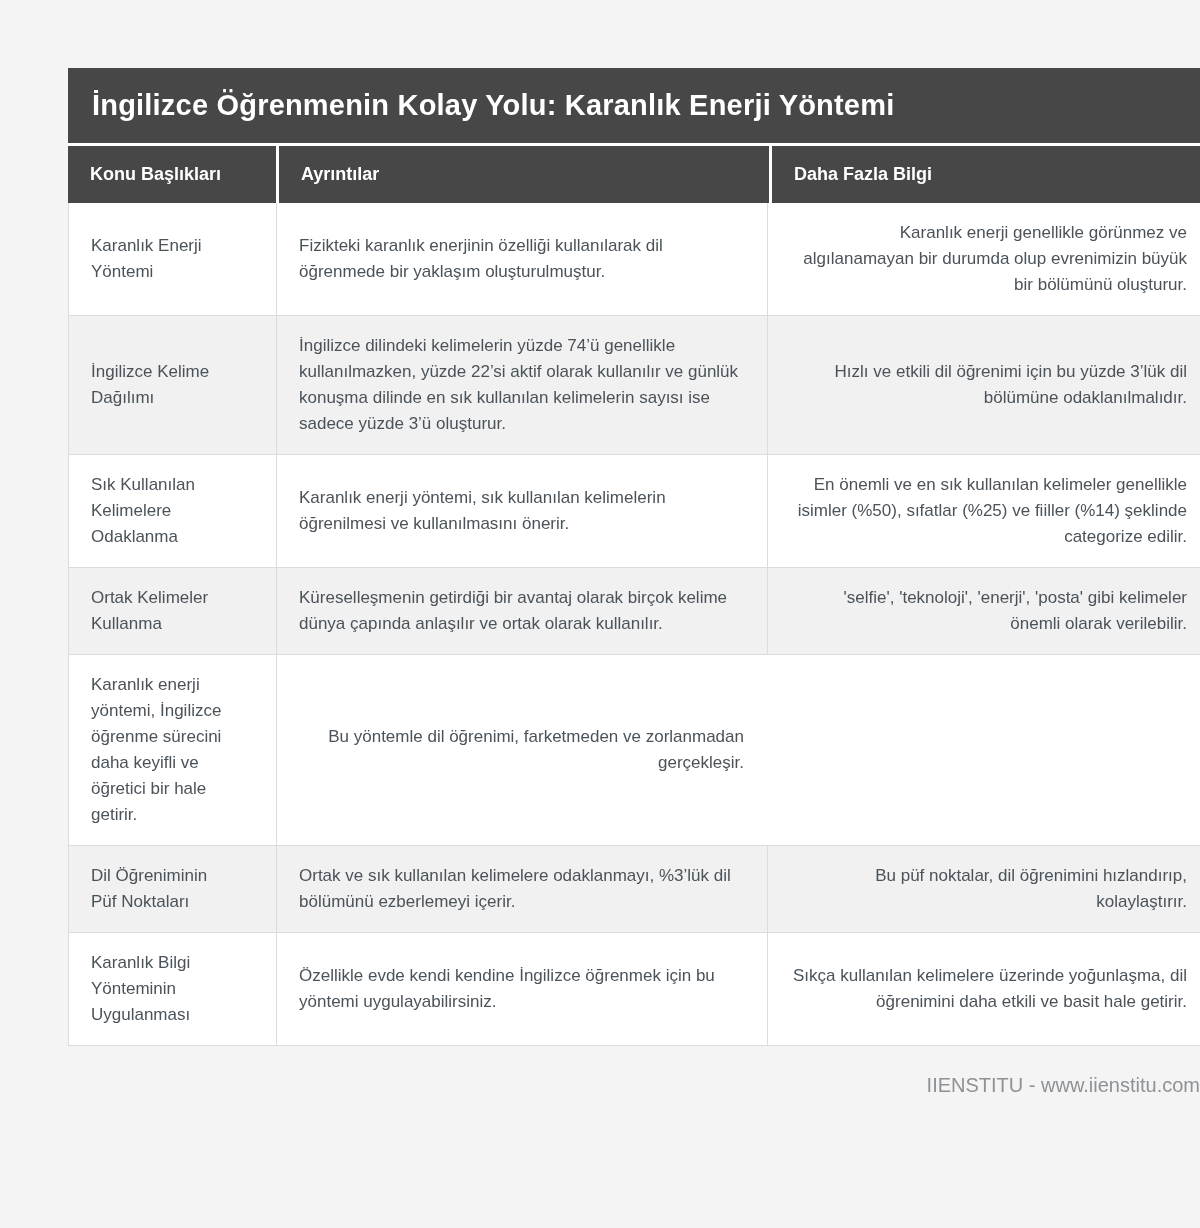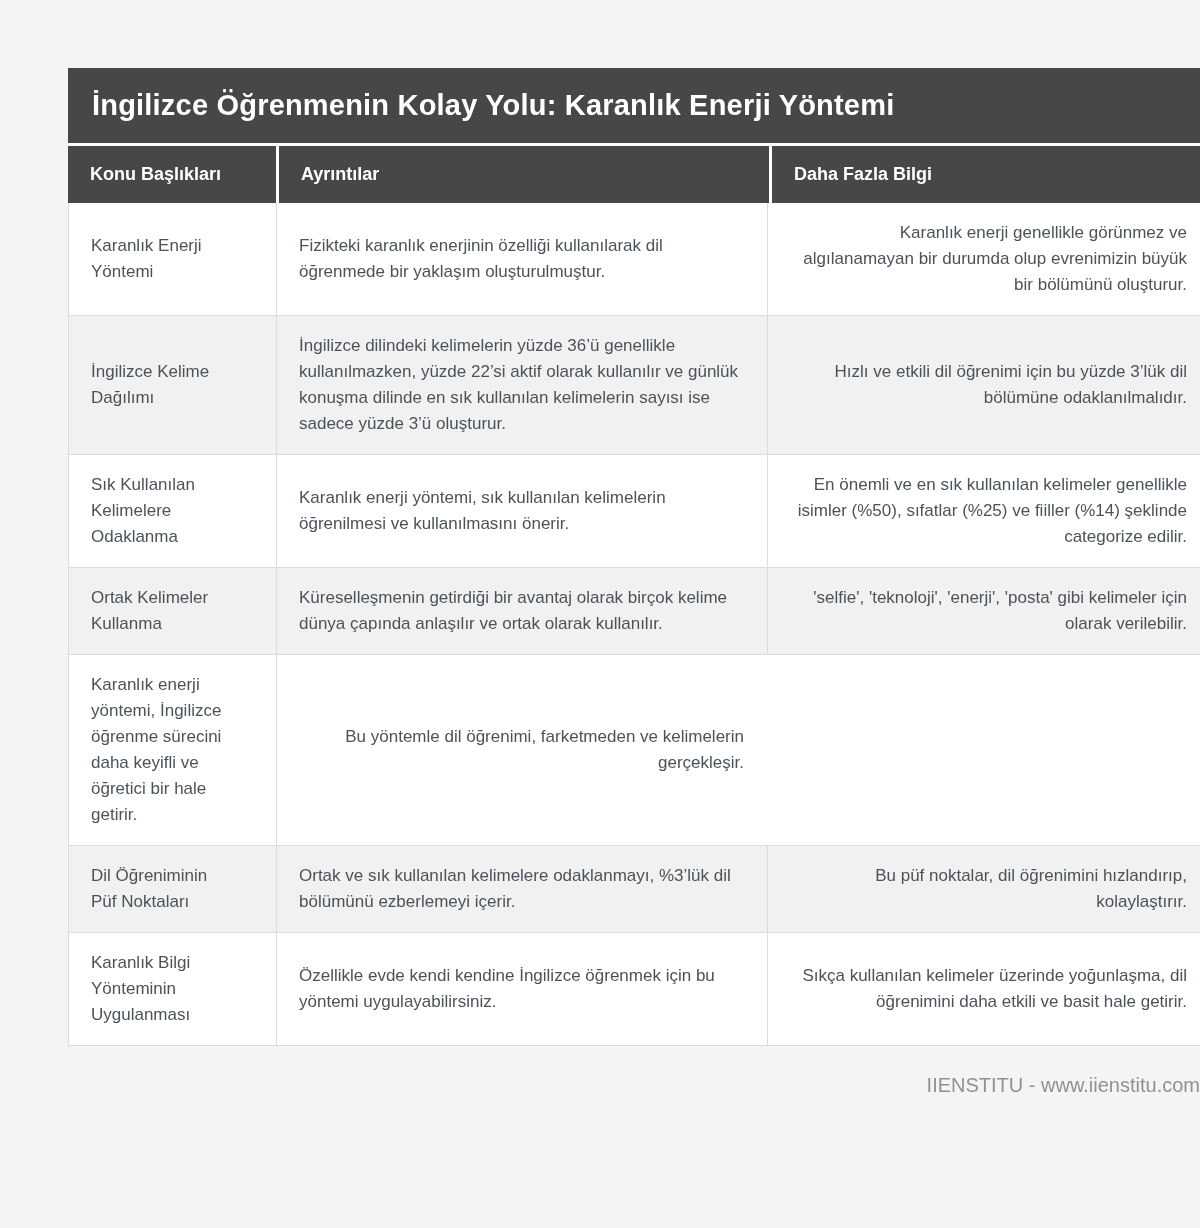--- a/index.html
+++ b/index.html
@@ -100,21 +100,21 @@
       <div class="cell">
           <div>Karanlık enerji genellikle görünmez ve algılanamayan bir durumda olup evrenimizin büyük bir bölümünü oluşturur.</div>
         </div>
     </div>
 
     <div class="trow">
       <div class="cell topic">
           <div>İngilizce Kelime Dağılımı</div>
         </div>
       <div class="cell">
-          <div>İngilizce dilindeki kelimelerin yüzde 36’ü genellikle kullanılmazken, yüzde 22’si aktif olarak kullanılır ve günlük konuşma dilinde en sık kullanılan kelimelerin sayısı ise sadece yüzde 3’ü oluşturur.</div>
+          <div>İngilizce dilindeki kelimelerin yüzde 74’ü genellikle kullanılmazken, yüzde 22’si aktif olarak kullanılır ve günlük konuşma dilinde en sık kullanılan kelimelerin sayısı ise sadece yüzde 3’ü oluşturur.</div>
         </div>
       <div class="cell">
           <div>Hızlı ve etkili dil öğrenimi için bu yüzde 3’lük dil bölümüne odaklanılmalıdır.</div>
         </div>
     </div>
 
     <div class="trow">
       <div class="cell topic">
           <div>Sık Kullanılan Kelimelere Odaklanma</div>
         </div>
@@ -127,30 +127,30 @@
     </div>
 
     <div class="trow">
       <div class="cell topic">
           <div>Ortak Kelimeler Kullanma</div>
         </div>
       <div class="cell">
           <div>Küreselleşmenin getirdiği bir avantaj olarak birçok kelime dünya çapında anlaşılır ve ortak olarak kullanılır.</div>
         </div>
       <div class="cell">
-          <div>'selfie', 'teknoloji', 'enerji', 'posta' gibi kelimeler için olarak verilebilir.</div>
+          <div>'selfie', 'teknoloji', 'enerji', 'posta' gibi kelimeler önemli olarak verilebilir.</div>
         </div>
     </div>
 
     <div class="trow">
       <div class="cell">
           <div>Karanlık enerji yöntemi, İngilizce öğrenme sürecini daha keyifli ve öğretici bir hale getirir.</div>
         </div>
       <div class="cell">
-          <div>Bu yöntemle dil öğrenimi, farketmeden ve kelimelerin gerçekleşir.</div>
+          <div>Bu yöntemle dil öğrenimi, farketmeden ve zorlanmadan gerçekleşir.</div>
         </div>
     </div>
 
     <div class="trow">
       <div class="cell topic">
           <div>Dil Öğreniminin Püf Noktaları</div>
         </div>
       <div class="cell">
           <div>Ortak ve sık kullanılan kelimelere odaklanmayı, %3’lük dil bölümünü ezberlemeyi içerir.</div>
         </div>
@@ -160,20 +160,20 @@
     </div>
 
     <div class="trow">
       <div class="cell topic">
           <div>Karanlık Bilgi Yönteminin Uygulanması</div>
         </div>
       <div class="cell">
           <div>Özellikle evde kendi kendine İngilizce öğrenmek için bu yöntemi uygulayabilirsiniz.</div>
         </div>
       <div class="cell">
-          <div>Sıkça kullanılan kelimeler üzerinde yoğunlaşma, dil öğrenimini daha etkili ve basit hale getirir.</div>
+          <div>Sıkça kullanılan kelimelere üzerinde yoğunlaşma, dil öğrenimini daha etkili ve basit hale getirir.</div>
         </div>
     </div>
 
   </div>
 </div>
 
 <div class="footer">IIENSTITU - www.iienstitu.com</div>
 
 </body></html>

